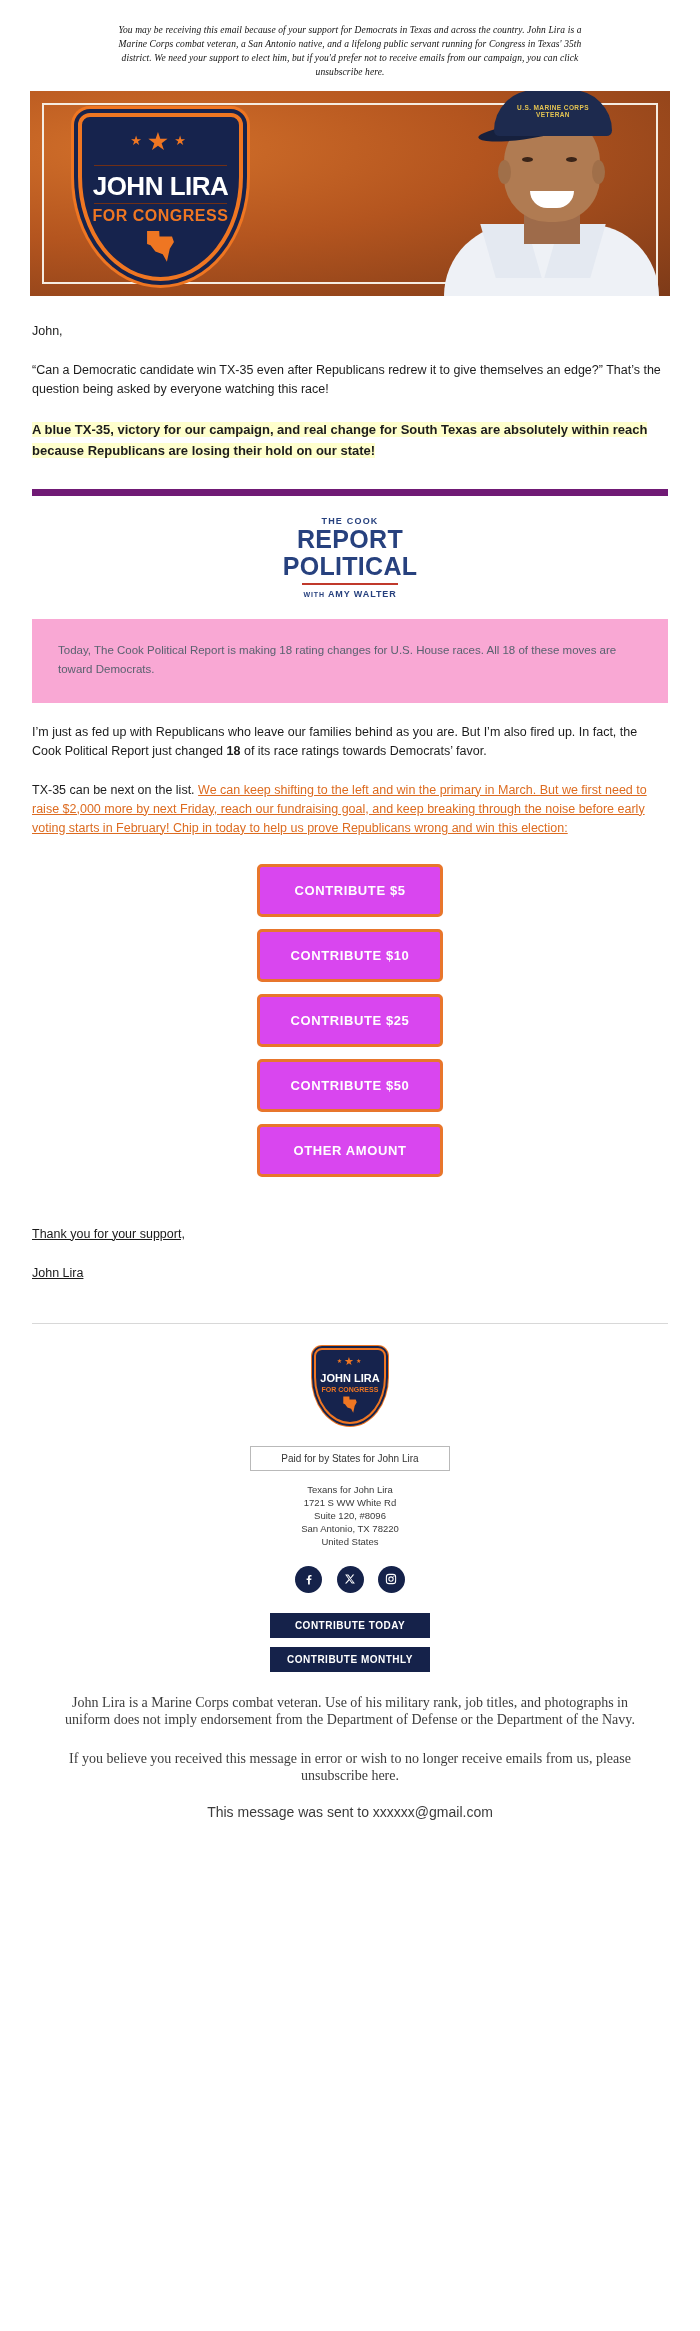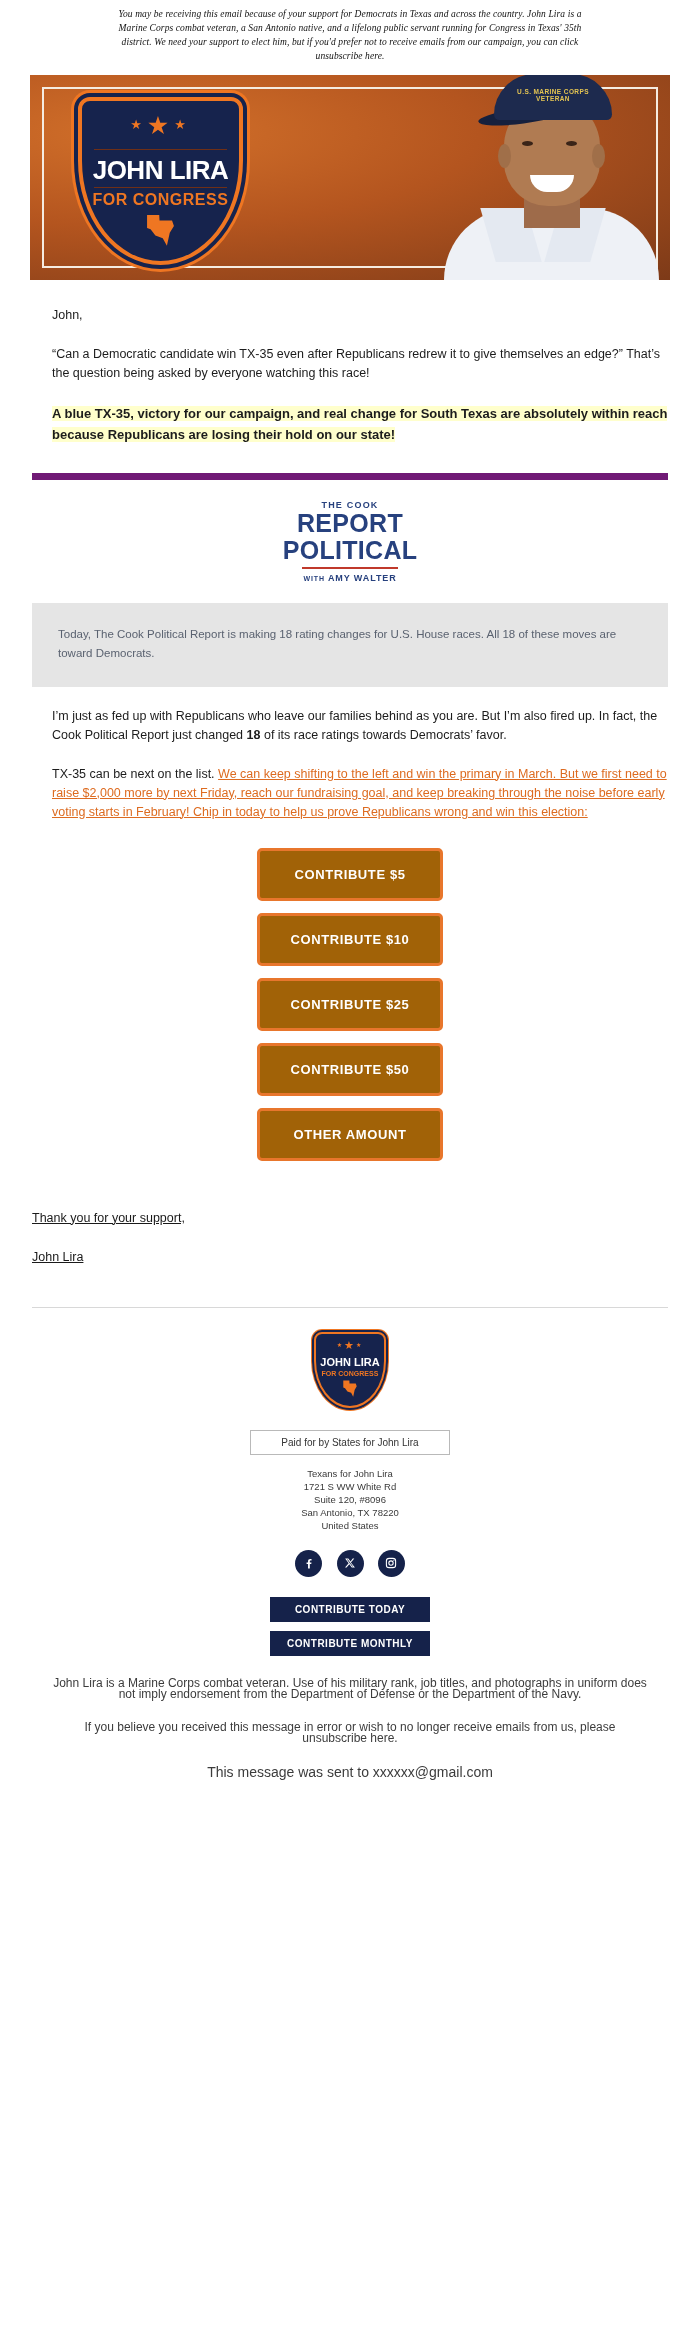--- a/index.html
+++ b/index.html
@@ -12,21 +12,21 @@
   .page { width: 700px; position: relative; }
 
   
   .preheader {
     font-family: "Liberation Serif", serif;
     font-style: italic;
     font-size: 9.5px;
     line-height: 14px;
     text-align: center;
     color: #101010;
-    padding: 7px 32px 10px 32px;
+    padding: 23px 32px 10px 32px;
     letter-spacing: .1px;
   }
 
   
   .hero {
     margin: 2px 30px 0 30px;
     height: 205px;
     position: relative;
     overflow: hidden;
     background: radial-gradient(ellipse at 18% 28%, #d2702a 0%, #b4551f 45%, #7d3a18 100%);
@@ -141,21 +141,20 @@
     color: #e3c352; font-size: 6.5px; font-weight: bold;
     letter-spacing: .4px; line-height: 7px;
   }
 
   
   .body {
     padding: 0 32px;
     font-size: 12.5px;
     line-height: 19px;
     color: #1c1c1c;
-    margin-left: 20px;
   }
   .body p { margin: 20px 0 0 0; }
   .greet { margin-top: 26px !important; }
   .hl {
     background: #ffffcc;
     font-weight: bold;
     font-size: 13px;
     line-height: 21px;
     display: inline;
     box-decoration-break: clone;
@@ -189,35 +188,35 @@
   .cook-underline {
     width: 96px; height: 1.5px; background: #c0392b;
     margin: 3px auto 0 auto;
   }
   .cook-with {
     font-size: 9px; color: #27417e; font-weight: bold;
     letter-spacing: .9px; margin-top: 4px;
   }
   .cook-with .sm { font-size: 7px; }
   .cook-quote {
-    background: #e5e5e5;
+    background: #f9a8d4;
     color: #5a6270;
     font-size: 11.5px;
     line-height: 19px;
     padding: 22px 26px 24px 26px;
     margin-top: 14px;
   }
 
   
   .btns { padding: 26px 0 0 0; text-align: center; }
   .cbtn {
     display: block;
     width: 186px;
     margin: 0 auto 12px auto;
-    background: #a16207;
+    background: #d946ef;
     border: 3px solid #e8762c;
     border-radius: 5px;
     color: #ffffff;
     font-size: 13px;
     font-weight: bold;
     letter-spacing: .6px;
     padding: 16px 0;
     text-align: center;
     cursor: pointer;
   }
@@ -296,23 +295,24 @@
     font-size: 10px;
     font-weight: bold;
     letter-spacing: .5px;
     padding: 7px 0;
     text-align: center;
     cursor: pointer;
   }
   .fbtn.first { margin-top: 20px; }
   .disclaimer {
     margin: 22px 52px 0 52px;
-    font-size: 12px;
-    line-height: 11px;
+    font-size: 14px;
+    line-height: 17px;
     color: #3c3c3c;
+    font-family: Liberation Serif, serif;
   }
   .sentto {
     margin-top: 20px;
     font-size: 14px;
     color: #3c3c3c;
     padding-bottom: 8px;
   }
 </style>
 </head>
 <body>

